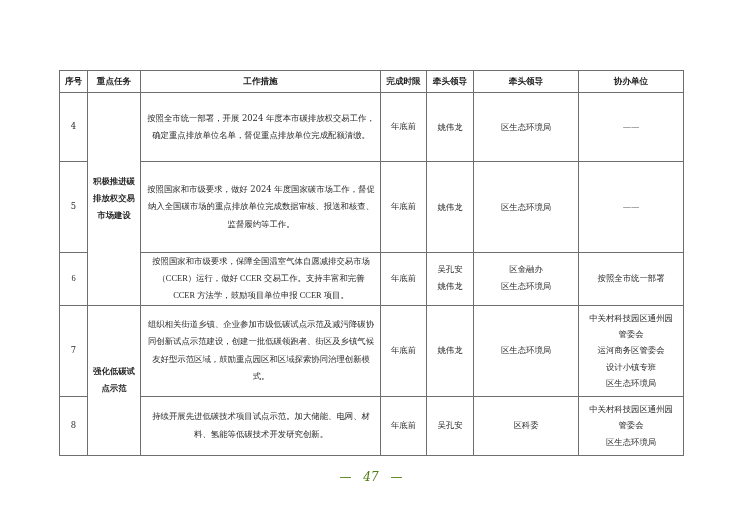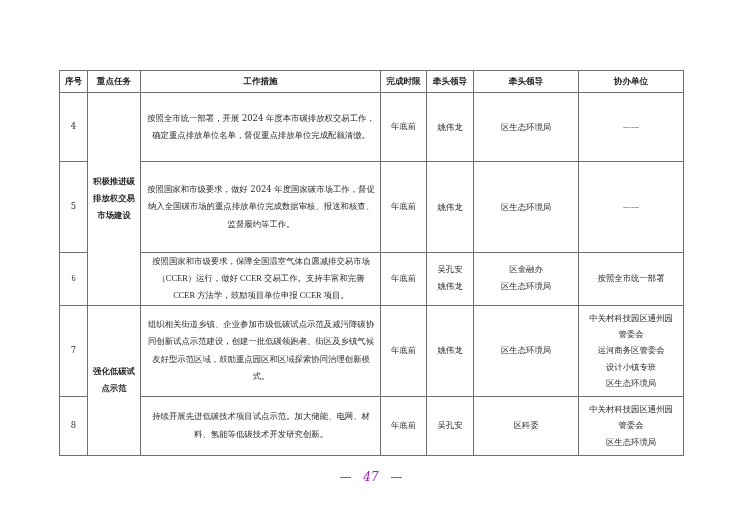--- a/index.html
+++ b/index.html
@@ -59,21 +59,21 @@
     tr.r7 td { height: 90px; }
     tr.r8 td { height: 58px; }
     td.task-cell .task-text { display: inline-block; width: 42px; line-height: 2.05; font-weight: bold; }
     .page-number {
       position: absolute;
       left: 0;
       width: 742px;
       top: 470px;
       text-align: center;
       font-size: 12px;
-      color: #a21caf;
+      color: #4d7c0f;
       font-family: "DejaVu Serif", "Liberation Serif", serif;
     }
     .page-number .pn { font-style: italic; margin: 0 8px; }
   </style>
 </head>
 <body>
 
 <div class="page">
 
   <table class="plan">

